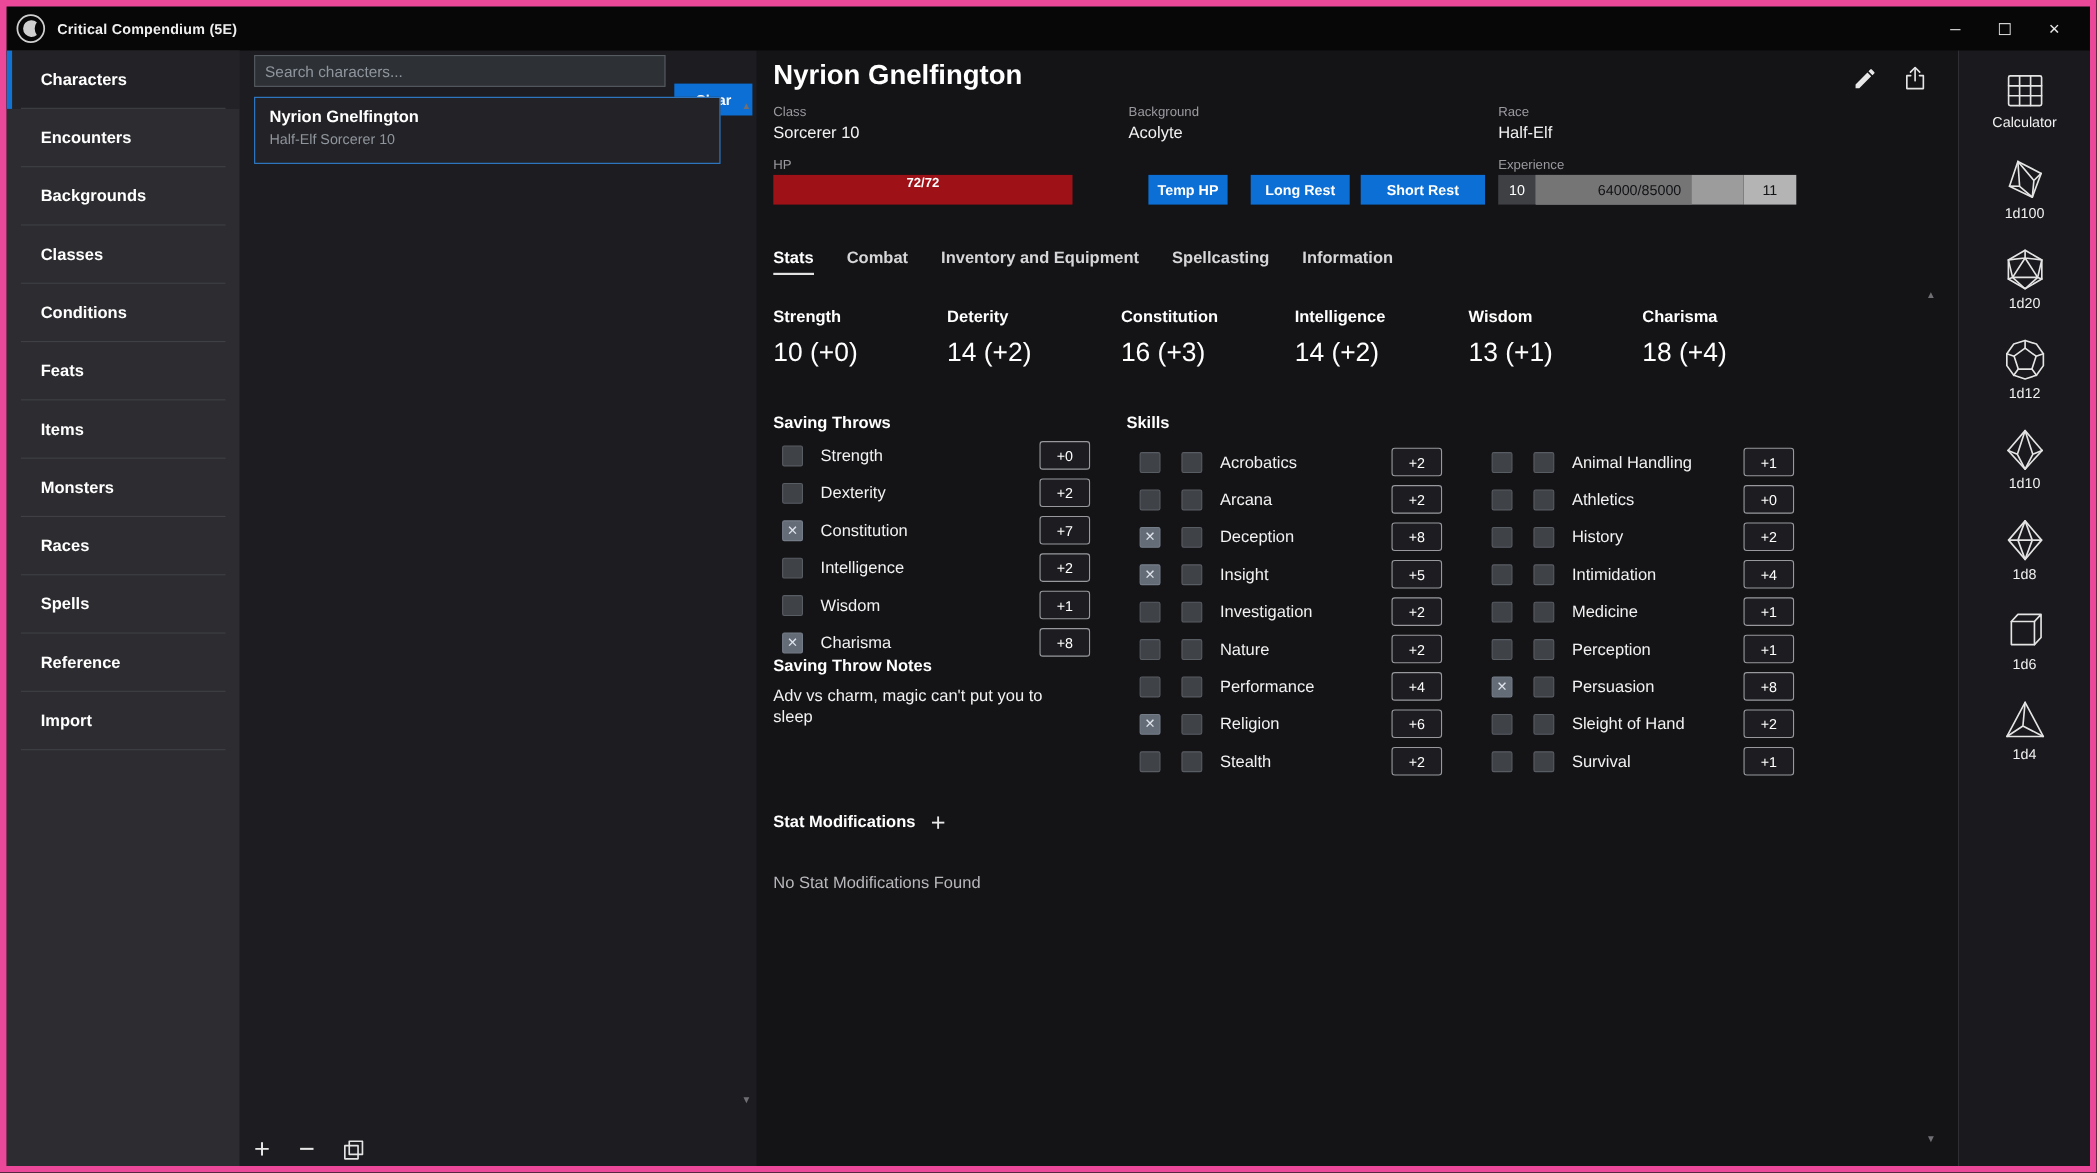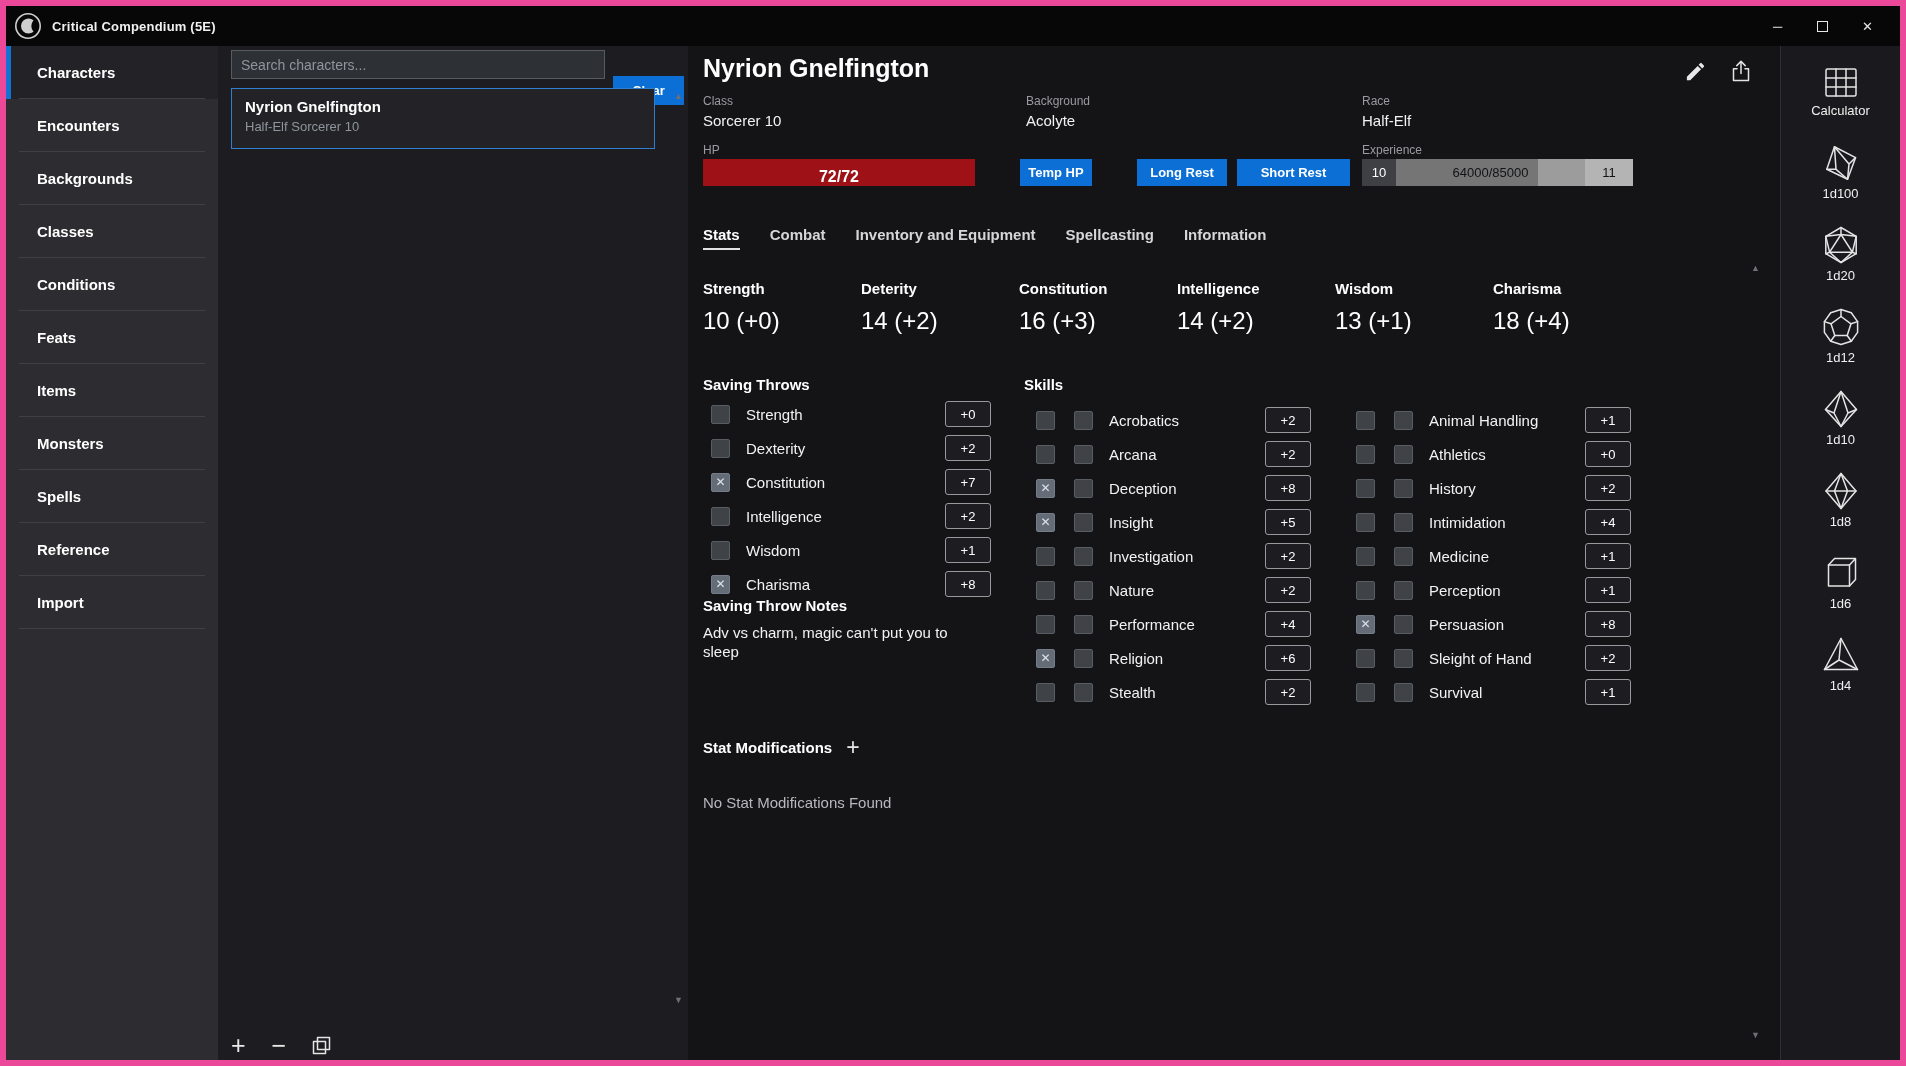--- a/index.html
+++ b/index.html
@@ -41,23 +41,23 @@
   .main { flex:1; min-width:0; background:#141417; position:relative; }
   .sheet-name { position:absolute; left:15px; top:8px; font-size:25px; font-weight:700; color:#fff; }
   .icon-btn { position:absolute; top:12px; width:26px; height:26px; display:flex; align-items:center; justify-content:center; cursor:pointer; }
   .edit-btn { left:994px; }
   .share-btn { left:1040px; }
   .info-field { position:absolute; top:48px; }
   .f-class { left:15px; } .f-bg { left:338px; } .f-race { left:674px; }
   .field-label { font-size:12px; color:#9a9a9f; }
   .field-value { font-size:15px; color:#f2f2f2; margin-top:4px; }
   .hp-label { position:absolute; left:15px; top:97px; font-size:12px; color:#9a9a9f; }
-  .hp-bar { position:absolute; left:15px; top:113px; width:272px; height:27px; background:#9e1117; display:flex; align-items:flex-end; justify-content:center; color:#fff; font-size:16px; font-weight:700; cursor:pointer; }
+  .hp-bar { position:absolute; left:15px; top:113px; width:272px; height:27px; background:#9e1117; display:flex; align-items:flex-start; justify-content:center; color:#fff; font-size:12px; font-weight:700; cursor:pointer; }
   .blue-btn { position:absolute; top:113px; height:27px; background:#0b6fd6; color:#fff; font-size:13px; font-weight:700; display:flex; align-items:center; justify-content:center; border:none; cursor:pointer; font-family:inherit; }
-  .btn-temp { left:332px; width:72px; } .btn-long { left:449px; width:90px; } .btn-short { left:549px; width:113px; }
+  .btn-temp { left:356px; width:72px; } .btn-long { left:449px; width:90px; } .btn-short { left:549px; width:113px; }
   .exp-label { position:absolute; left:674px; top:97px; font-size:12px; color:#9a9a9f; }
   .exp-bar { position:absolute; left:674px; top:113px; width:271px; height:27px; display:flex; font-size:13px; cursor:pointer; }
   .exp-left { width:34px; background:#3f4043; color:#fff; display:flex; align-items:center; justify-content:center; }
   .exp-mid { flex:1; position:relative; background:#9c9c9c; overflow:hidden; }
   .exp-fill { position:absolute; left:0; top:0; bottom:0; width:50%; background:#757575; }
   .exp-text { position:relative; z-index:1; height:100%; display:flex; align-items:center; justify-content:center; color:#121316; }
   .exp-right { width:48px; background:#b4b4b4; color:#121316; display:flex; align-items:center; justify-content:center; }
 
   .tabs { position:absolute; left:15px; top:180px; display:flex; gap:30px; }
   .tab { color:#d6d6d8; font-size:15px; font-weight:600; padding-bottom:5px; cursor:pointer; }
@@ -145,20 +145,23 @@
       <div class="nav-item">
           <span>Feats</span>
         </div>
       <div class="nav-item">
           <span>Items</span>
         </div>
       <div class="nav-item">
           <span>Monsters</span>
         </div>
       <div class="nav-item">
+          <span>Races</span>
+        </div>
+      <div class="nav-item">
           <span>Spells</span>
         </div>
       <div class="nav-item">
           <span>Reference</span>
         </div>
       <div class="nav-item">
           <span>Import</span>
         </div>
     </div>
 

